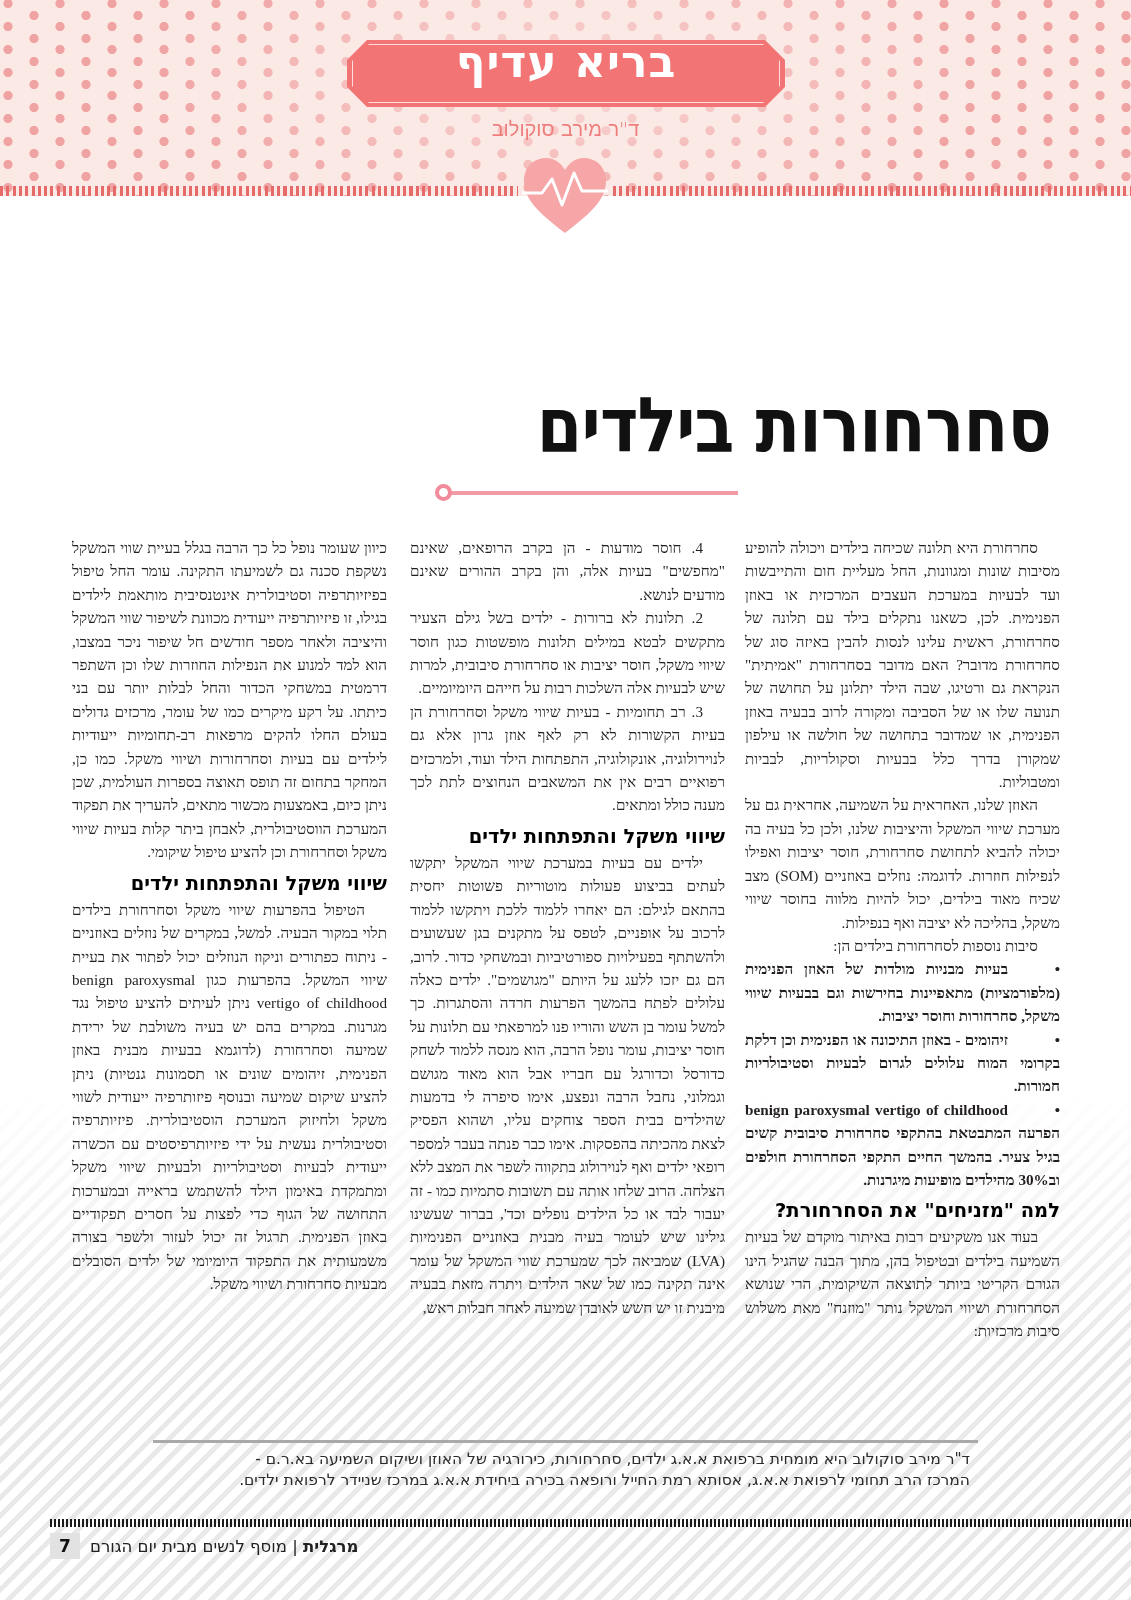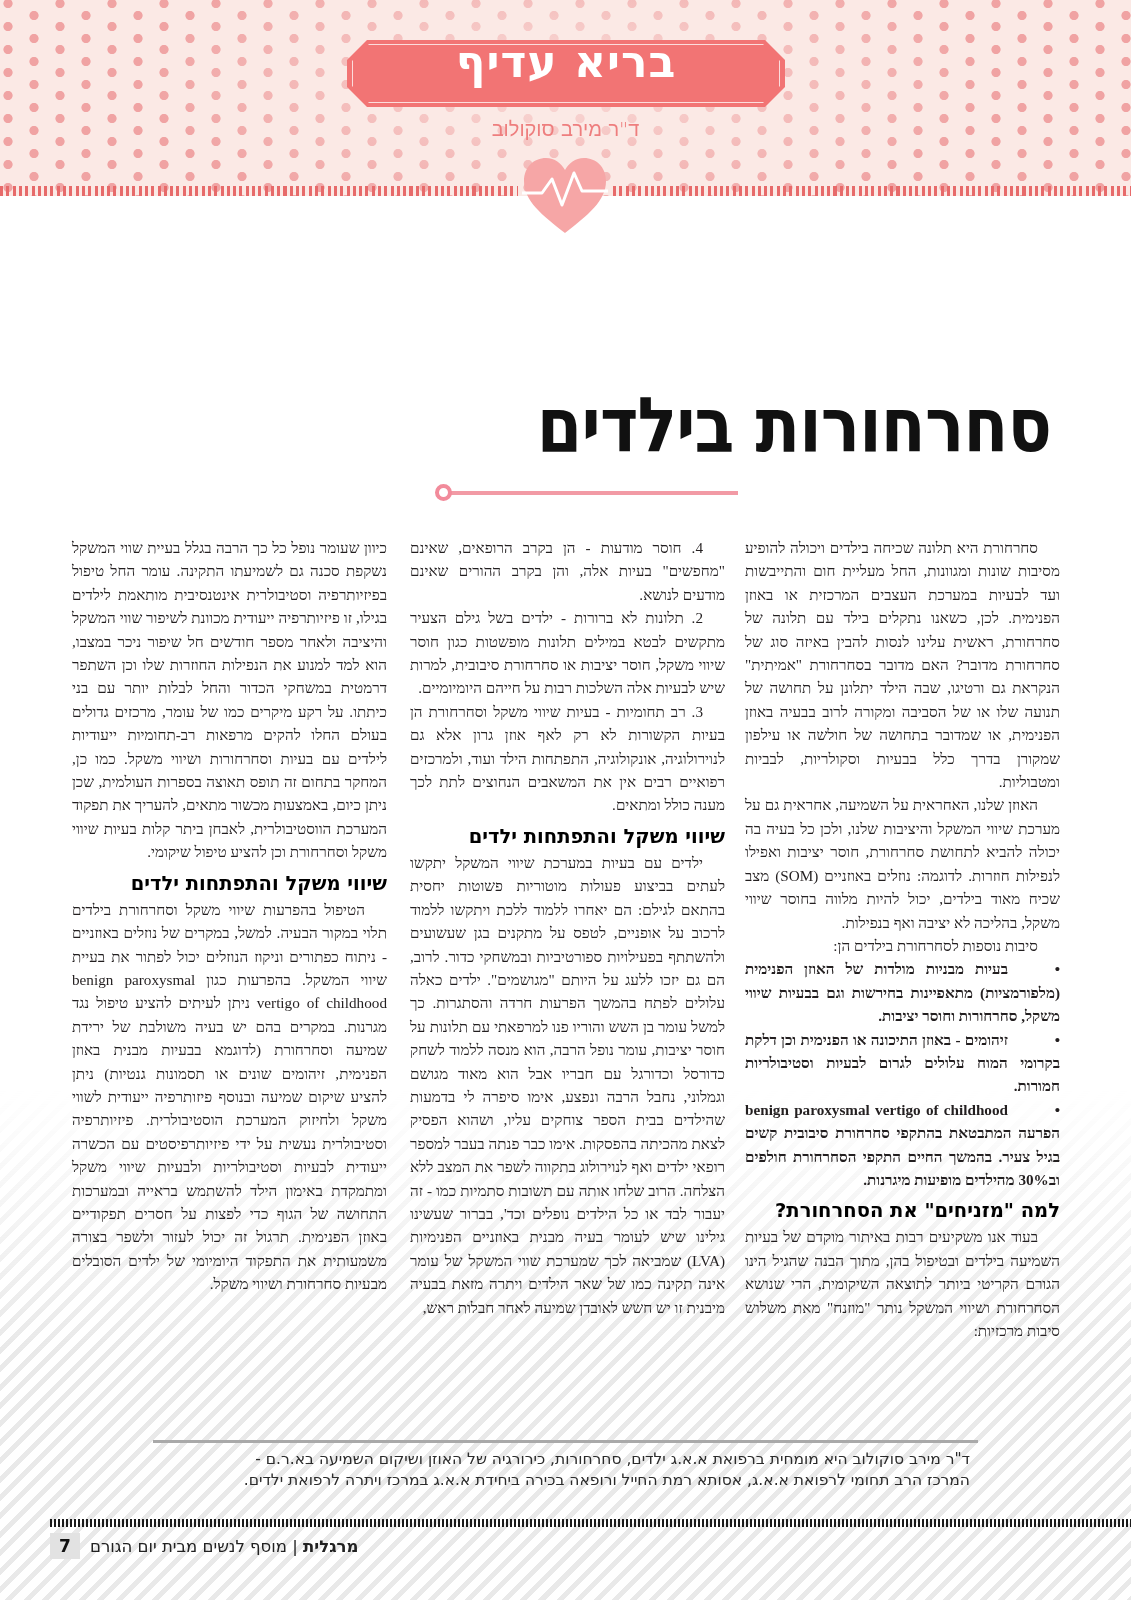--- a/index.html
+++ b/index.html
@@ -157,21 +157,21 @@
   </div>
 <div class="col c-left">
     <p class="noindent">כיוון שעומר נופל כל כך הרבה בגלל בעיית שווי המשקל נשקפת סכנה גם לשמיעתו התקינה. עומר החל טיפול בפיזיותרפיה וסטיבולרית אינטנסיבית מותאמת לילדים בגילו, זו פיזיותרפיה ייעודית מכוונת לשיפור שווי המשקל והיציבה ולאחר מספר חודשים חל שיפור ניכר במצבו, הוא למד למנוע את הנפילות החוזרות שלו וכן השתפר דרמטית במשחקי הכדור והחל לבלות יותר עם בני כיתתו. על רקע מיקרים כמו של עומר, מרכזים גדולים בעולם החלו להקים מרפאות רב-תחומיות ייעודיות לילדים עם בעיות וסחרחורות ושיווי משקל. כמו כן, המחקר בתחום זה תופס תאוצה בספרות העולמית, שכן ניתן כיום, באמצעות מכשור מתאים, להעריך את תפקוד המערכת הווסטיבולרית, לאבחן ביתר קלות בעיות שיווי משקל וסחרחורת וכן להציע טיפול שיקומי.</p>
     <h2>שיווי משקל והתפתחות ילדים</h2>
     <p>הטיפול בהפרעות שיווי משקל וסחרחורת בילדים תלוי במקור הבעיה. למשל, במקרים של נוזלים באוזניים - ניתוח כפתורים וניקוז הנוזלים יכול לפתור את בעיית שיווי המשקל. בהפרעות כגון benign paroxysmal vertigo of childhood ניתן לעיתים להציע טיפול נגד מגרנות. במקרים בהם יש בעיה משולבת של ירידת שמיעה וסחרחורת (לדוגמא בבעיות מבנית באוזן הפנימית, זיהומים שונים או תסמונות גנטיות) ניתן להציע שיקום שמיעה ובנוסף פיזותרפיה ייעודית לשווי משקל ולחיזוק המערכת הוסטיבולרית. פיזיותרפיה וסטיבולרית נעשית על ידי פיזיותרפיסטים עם הכשרה ייעודית לבעיות וסטיבולריות ולבעיות שיווי משקל ומתמקדת באימון הילד להשתמש בראייה ובמערכות התחושה של הגוף כדי לפצות על חסרים תפקודיים באוזן הפנימית. תרגול זה יכול לעזור ולשפר בצורה משמעותית את התפקוד היומיומי של ילדים הסובלים מבעיות סחרחורת ושיווי משקל.</p>
   </div>
 
 <div class="bio-rule"></div>
 <div class="bio">
   <div>ד"ר מירב סוקולוב היא מומחית ברפואת א.א.ג ילדים, סחרחורות, כירורגיה של האוזן ושיקום השמיעה בא.ר.ם -</div>
-  <div>המרכז הרב תחומי לרפואת א.א.ג, אסותא רמת החייל ורופאה בכירה ביחידת א.א.ג במרכז ויתרה לרפואת ילדים.</div>
+  <div>המרכז הרב תחומי לרפואת א.א.ג, אסותא רמת החייל ורופאה בכירה ביחידת א.א.ג במרכז שניידר לרפואת ילדים.</div>
 </div>
 
 <div class="footer-bar"></div>
 <div class="footer">
   <div class="page-num">7</div>
   <div class="footer-text">
     <b>מרגלית</b>
     <span>|</span>
     <span>מוסף לנשים מבית יום הגורם</span>
   </div>

